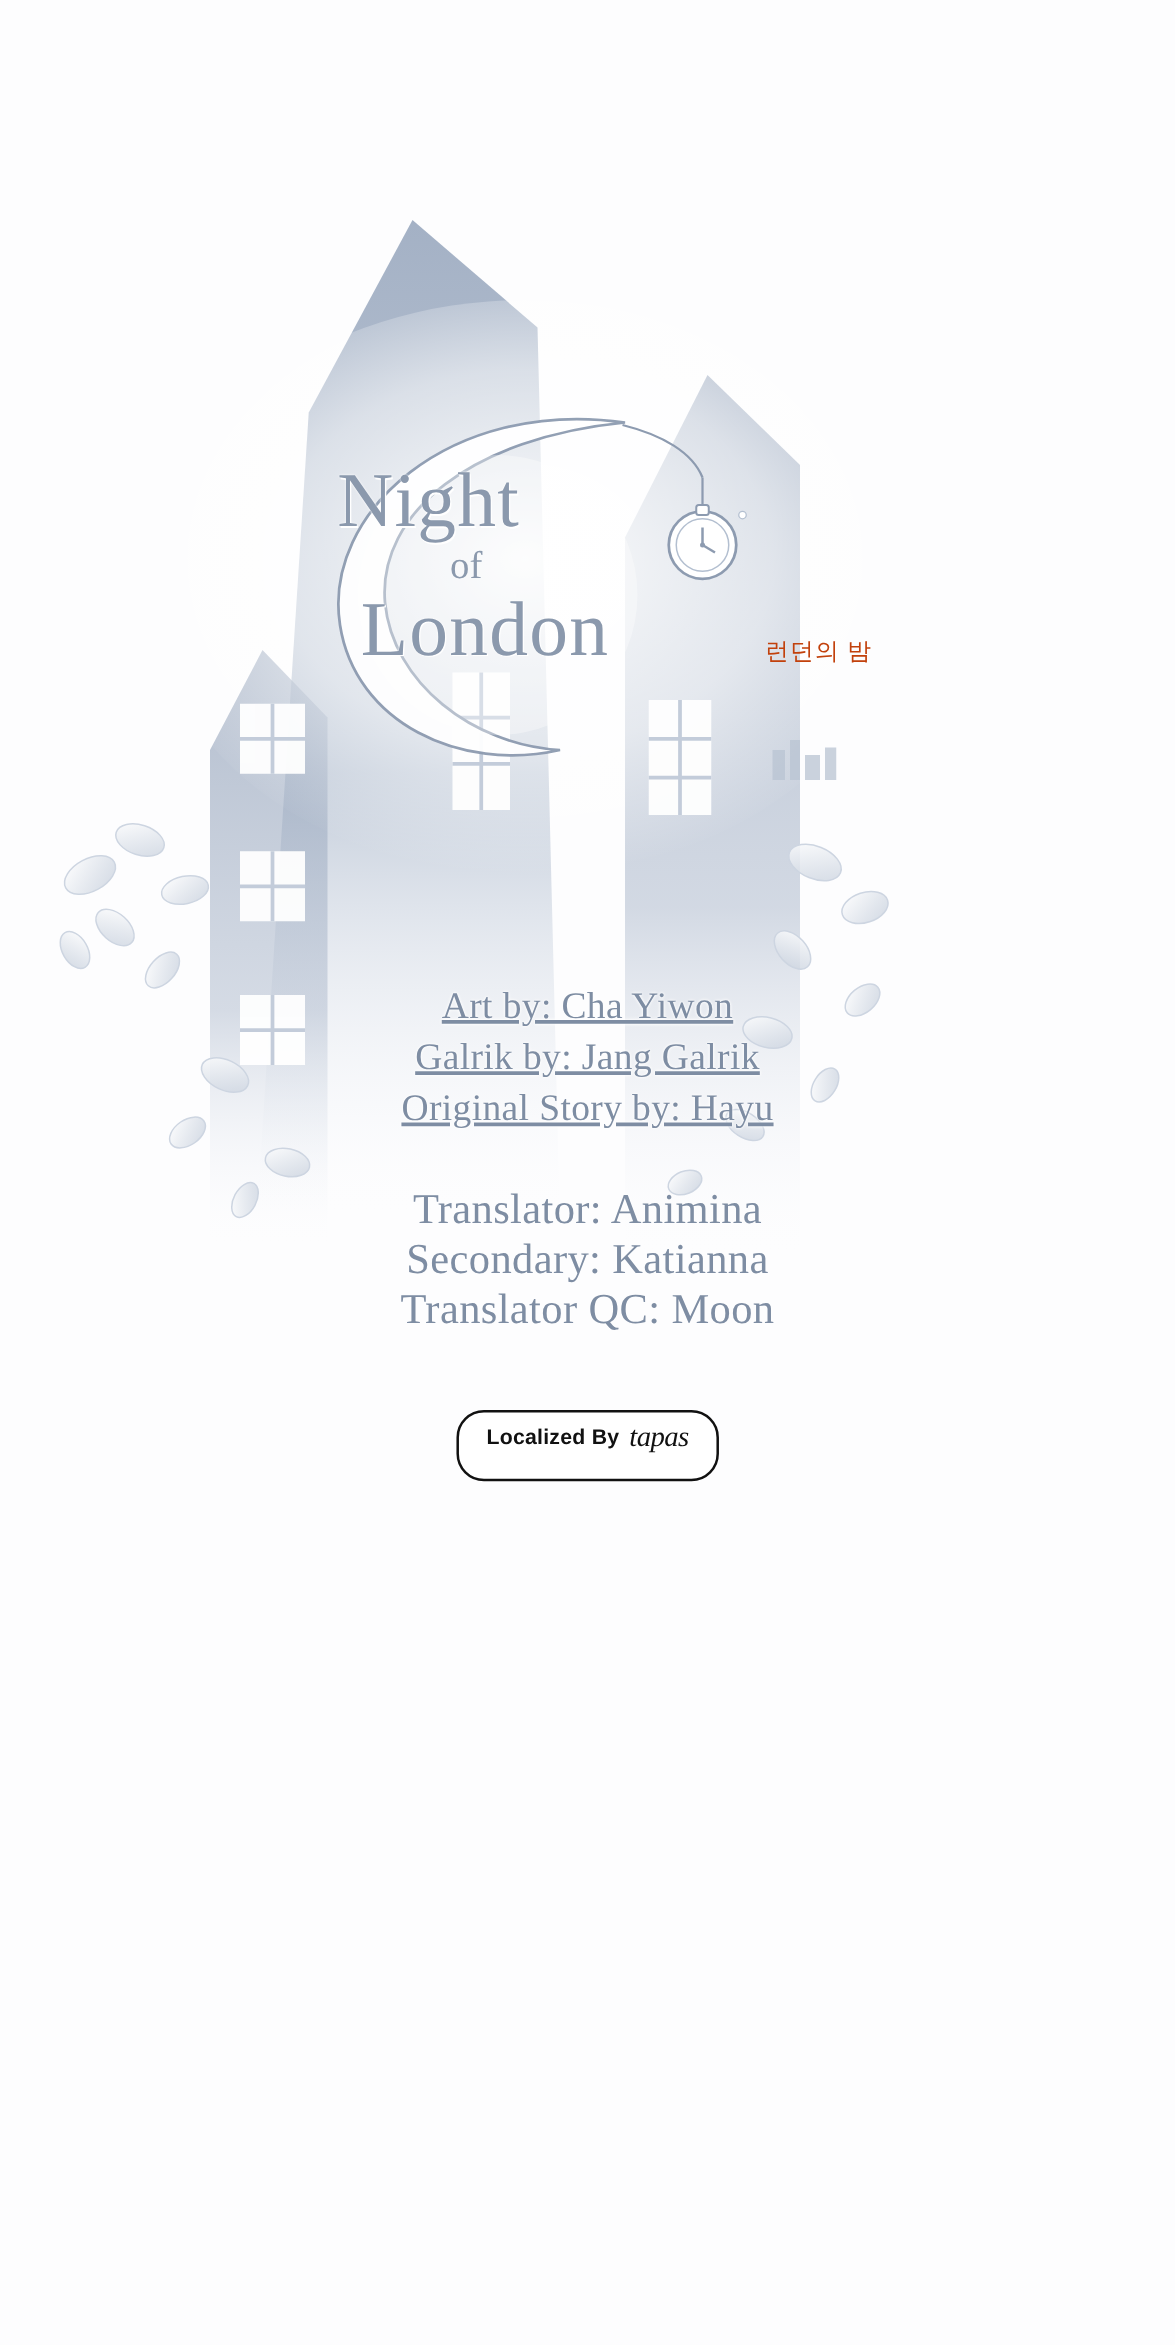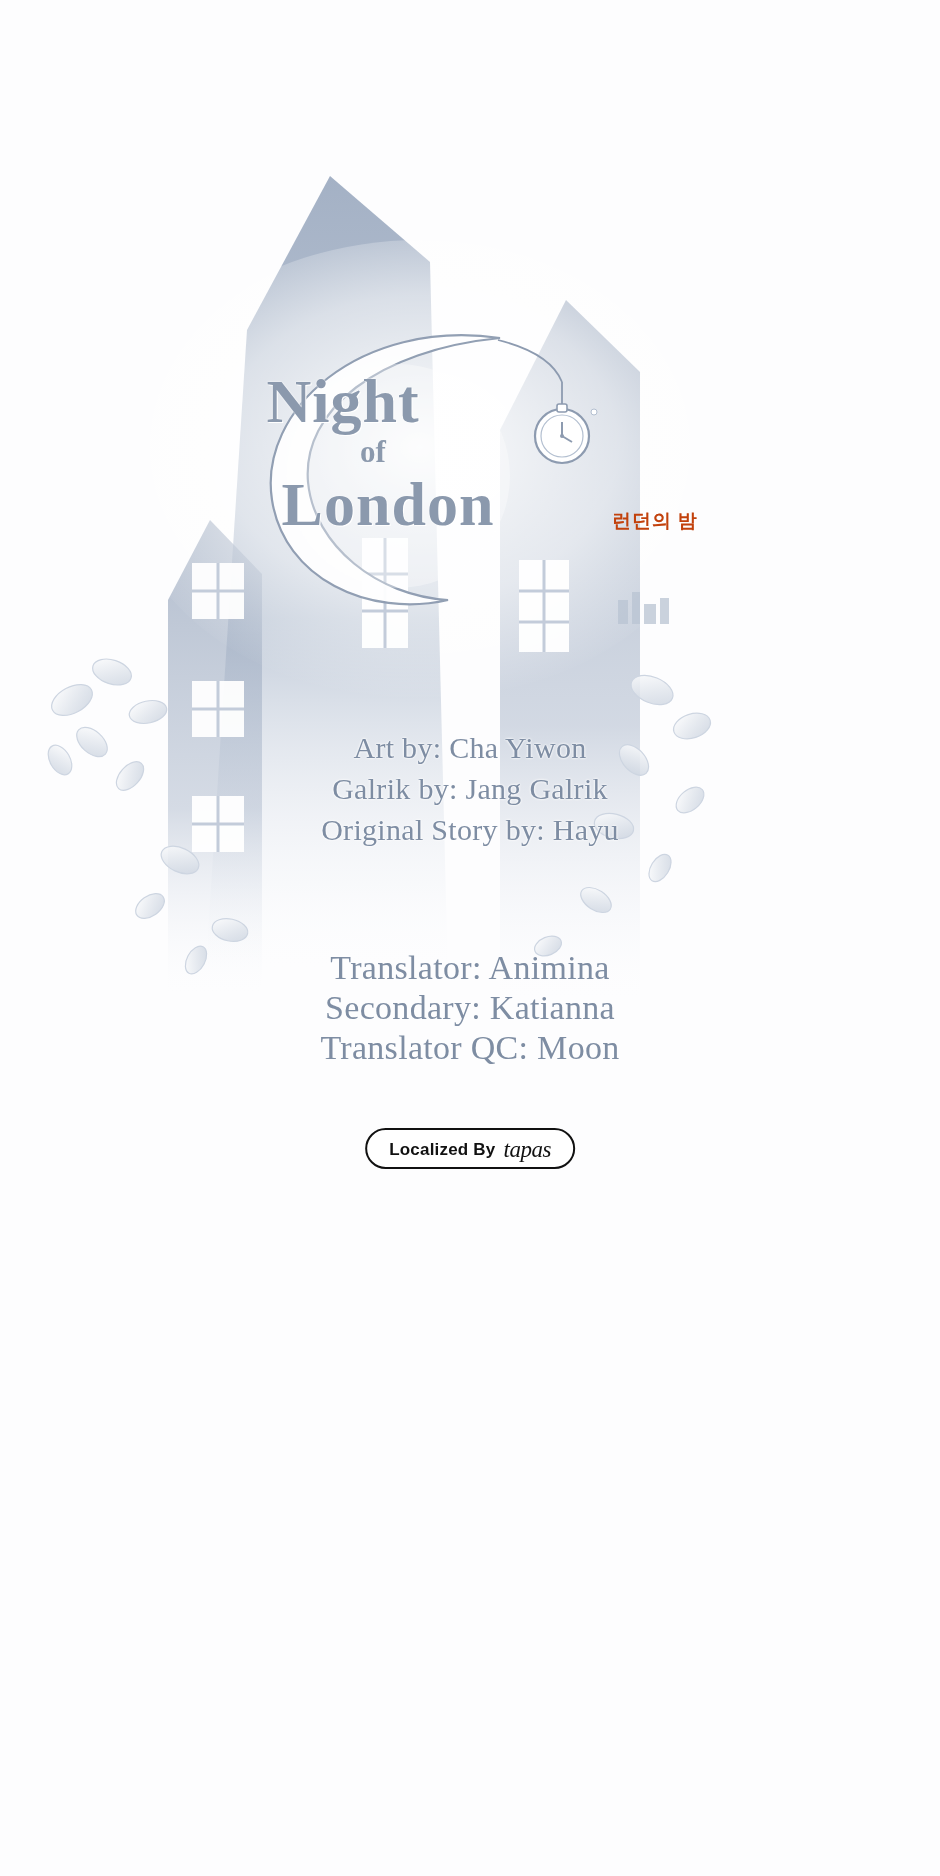--- a/index.html
+++ b/index.html
@@ -33,21 +33,20 @@
     height: 1876px;
   }
 
   
   .title-block {
     position: absolute;
     left: 0;
     top: 300px;
     width: 796px;
     text-align: center;
-    font-weight: bold;
   }
   .moon-wrap {
     position: absolute;
     left: 210px;
     top: 0;
     width: 420px;
     height: 320px;
     pointer-events: none;
   }
   .title-text {
@@ -92,21 +91,22 @@
   .credits {
     position: absolute;
     left: 0;
     width: 940px;
     text-align: center;
     color: #7e8da3;
     text-shadow: 0 0 2px #ffffff, 0 0 3px #ffffff;
     z-index: 5;
   }
   .credits-main {
-    top: 727px;
+    top: 784px;
+    text-decoration: underline;
   }
   .credits-main div {
     font-size: 30px;
     line-height: 41px;
     letter-spacing: 0.3px;
   }
   .credits-staff {
     top: 948px;
   }
   .credits-staff div {
@@ -117,21 +117,21 @@
 
   
   .tapas-badge {
     position: absolute;
     left: 50%;
     transform: translateX(-50%);
     top: 1128px;
     border: 2px solid #111111;
     border-radius: 22px;
     background: #ffffff;
-    padding: 7px 22px 4px 22px;
+    padding: 7px 22px 20px 22px;
     display: flex;
     align-items: center;
     gap: 8px;
     z-index: 6;
   }
   .tapas-badge .loc {
     font-family: "Liberation Sans", sans-serif;
     font-size: 17px;
     font-weight: bold;
     color: #111111;

